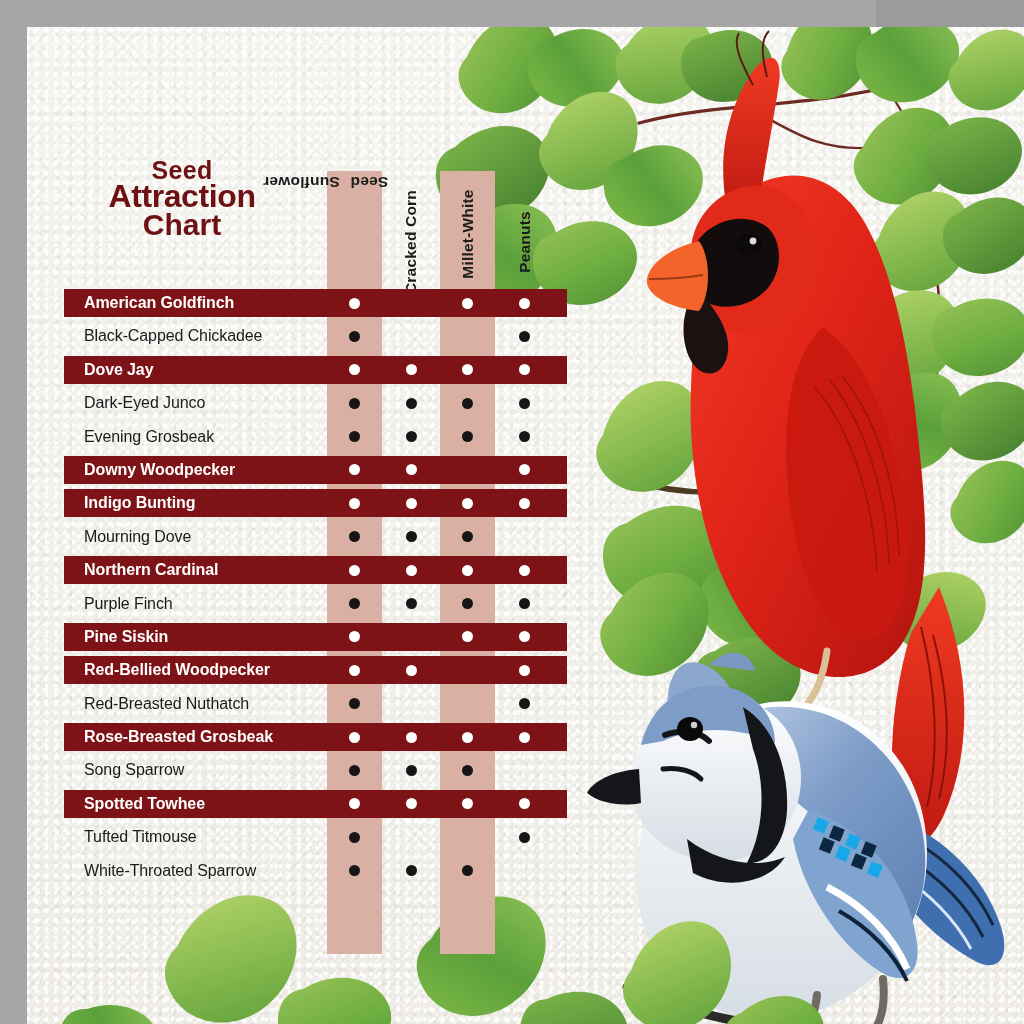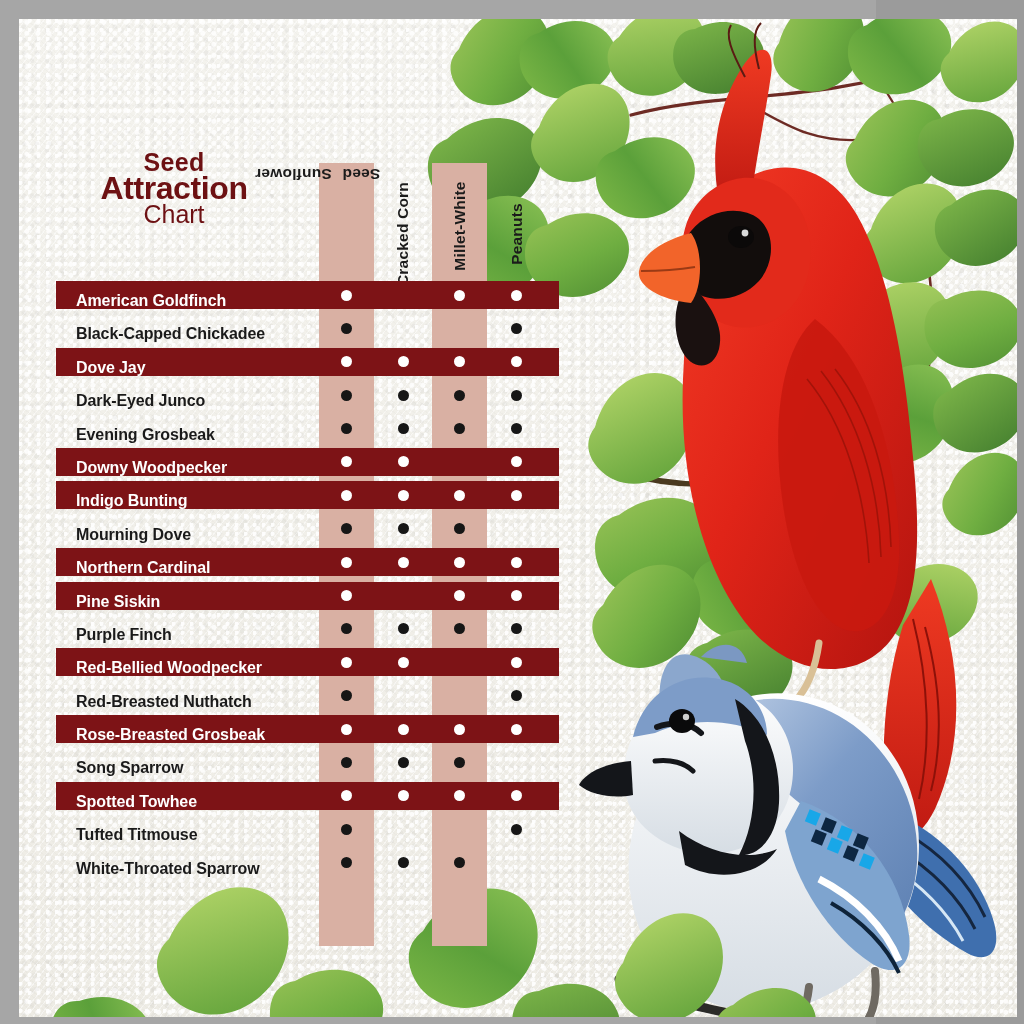--- a/index.html
+++ b/index.html
@@ -1,20 +1,20 @@
 <!DOCTYPE html>
 <html><head>
 <meta charset="utf-8">
 <style>
   html,body{margin:0;padding:0;background:#9b9b9b;}
   body{width:1024px;height:1024px;overflow:hidden;
        font-family:"Liberation Sans", sans-serif;}
 
   #poster{position:relative;width:876px;height:1024px;box-sizing:border-box;
-          background:#a6a6a6;padding:19px;}
+          background:#a6a6a6;padding:27px;}
 
   #card{position:relative;width:998px;height:998px;overflow:hidden;
         background:#f2f1ec;}
 
   
   #paper{position:absolute;inset:0;
      background-color:#f3f2ed;
      background-image:
        radial-gradient(circle at 12% 18%, rgba(255,255,255,.9) 0 2px, rgba(0,0,0,0) 3px),
        radial-gradient(circle at 38% 62%, rgba(0,0,0,.035) 0 2px, rgba(0,0,0,0) 3px),
@@ -28,21 +28,21 @@
   #art{position:absolute;inset:0;}
   #art svg{position:absolute;top:0;left:0;}
 
   
   #chart{position:absolute;left:24px;top:131px;width:530px;}
 
   .title-block{position:absolute;left:0;top:0;width:262px;text-align:center;
                color:#6d1113;line-height:1;}
   .t1{font-size:25px;font-weight:bold;letter-spacing:.3px;}
   .t2{font-size:32px;font-weight:bold;letter-spacing:-.4px;margin-top:-3px;}
-  .t3{font-size:25px;font-weight:normal;margin-top:-2px;}
+  .t3{font-size:30px;font-weight:bold;margin-top:-2px;}
 
   
   .band{position:absolute;width:55px;background:#d9b0a3;top:13px;height:783px;}
   .band.b1{left:276px;}
   .band.b3{left:389px;}
 
   
   .colhead{position:absolute;top:13px;height:110px;width:55px;
            display:flex;align-items:flex-end;justify-content:center;}
   .colhead span{display:block;transform:rotate(-90deg);transform-origin:center;
@@ -54,25 +54,25 @@
   .ch4{left:446px;}
   .ch1 span,.ch3 span{margin-bottom:38px;}
   .ch2 span,.ch4 span{margin-bottom:30px;}
   .ch1 span{text-align:center;line-height:15px;}
 
   
   #rows{position:absolute;left:0;top:130px;width:516px;}
   .row{position:relative;height:33.4px;}
   .row .bg{position:absolute;left:13px;top:1px;right:0;height:28px;}
   .row.odd .bg{background:#7d1316;}
-  .row .label{position:absolute;left:33px;top:7px;height:28px;
+  .row .label{position:absolute;left:33px;top:1px;height:28px;
               display:flex;align-items:center;font-size:16px;
               letter-spacing:-.1px;}
   .row.odd .label{color:#fff;font-weight:bold;}
-  .row.even .label{color:#1a1a1a;font-weight:bold;}
+  .row.even .label{color:#1a1a1a;font-weight:normal;}
   .cell{position:absolute;top:1px;height:28px;width:55px;
         display:flex;align-items:center;justify-content:center;}
   .c1{left:276px;} .c2{left:333px;} .c3{left:389px;} .c4{left:446px;}
   .dot{width:11px;height:11px;border-radius:50%;display:block;}
   .row.odd .dot{background:#ffffff;}
   .row.even .dot{background:#161616;}
   .dot.off{background:transparent !important;}
 </style>
 </head>
 <body>
@@ -454,44 +454,44 @@
             <div class="cell c2">
               <span class="dot"></span>
             </div>
             <div class="cell c3">
               <span class="dot"></span>
             </div>
             <div class="cell c4">
               <span class="dot"></span>
             </div>
           </div>
+          <div class="row even">
+            <div class="bg"></div>
+            <div class="label">Purple Finch</div>
+            <div class="cell c1">
+              <span class="dot"></span>
+            </div>
+            <div class="cell c2">
+              <span class="dot"></span>
+            </div>
+            <div class="cell c3">
+              <span class="dot"></span>
+            </div>
+            <div class="cell c4">
+              <span class="dot"></span>
+            </div>
+          </div>
           <div class="row odd">
             <div class="bg"></div>
             <div class="label">Pine Siskin</div>
             <div class="cell c1">
               <span class="dot"></span>
             </div>
             <div class="cell c2">
               <span class="dot off"></span>
-            </div>
-            <div class="cell c3">
-              <span class="dot"></span>
-            </div>
-            <div class="cell c4">
-              <span class="dot"></span>
-            </div>
-          </div>
-          <div class="row even">
-            <div class="bg"></div>
-            <div class="label">Purple Finch</div>
-            <div class="cell c1">
-              <span class="dot"></span>
-            </div>
-            <div class="cell c2">
-              <span class="dot"></span>
             </div>
             <div class="cell c3">
               <span class="dot"></span>
             </div>
             <div class="cell c4">
               <span class="dot"></span>
             </div>
           </div>
           <div class="row odd">
             <div class="bg"></div>

